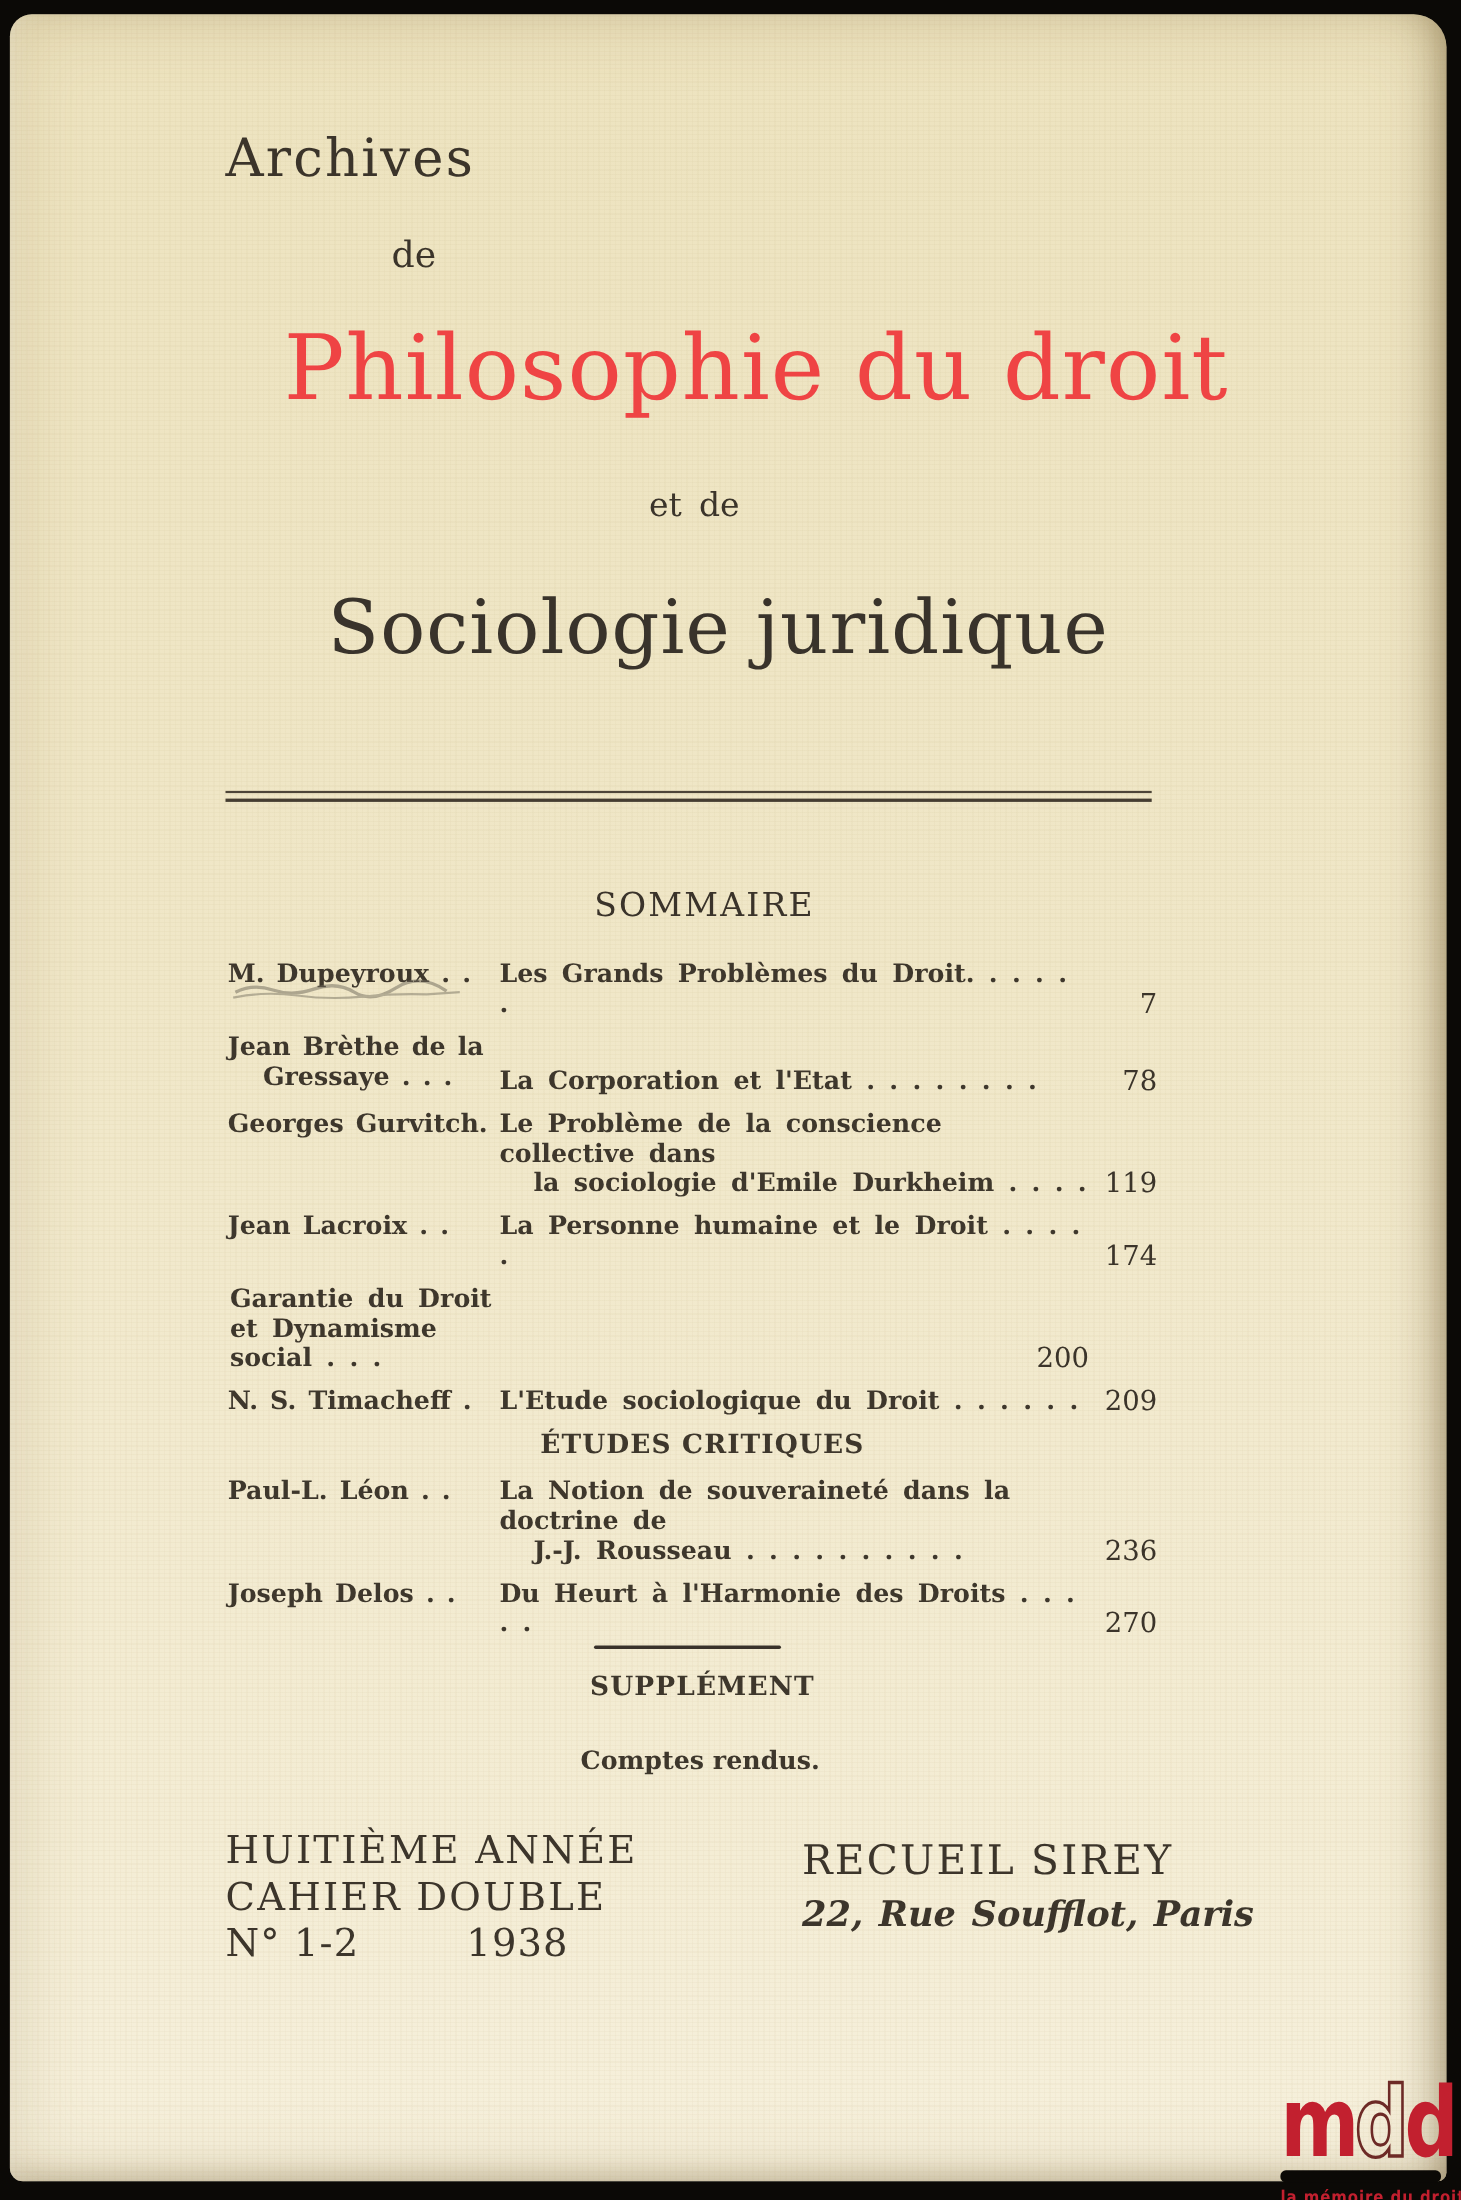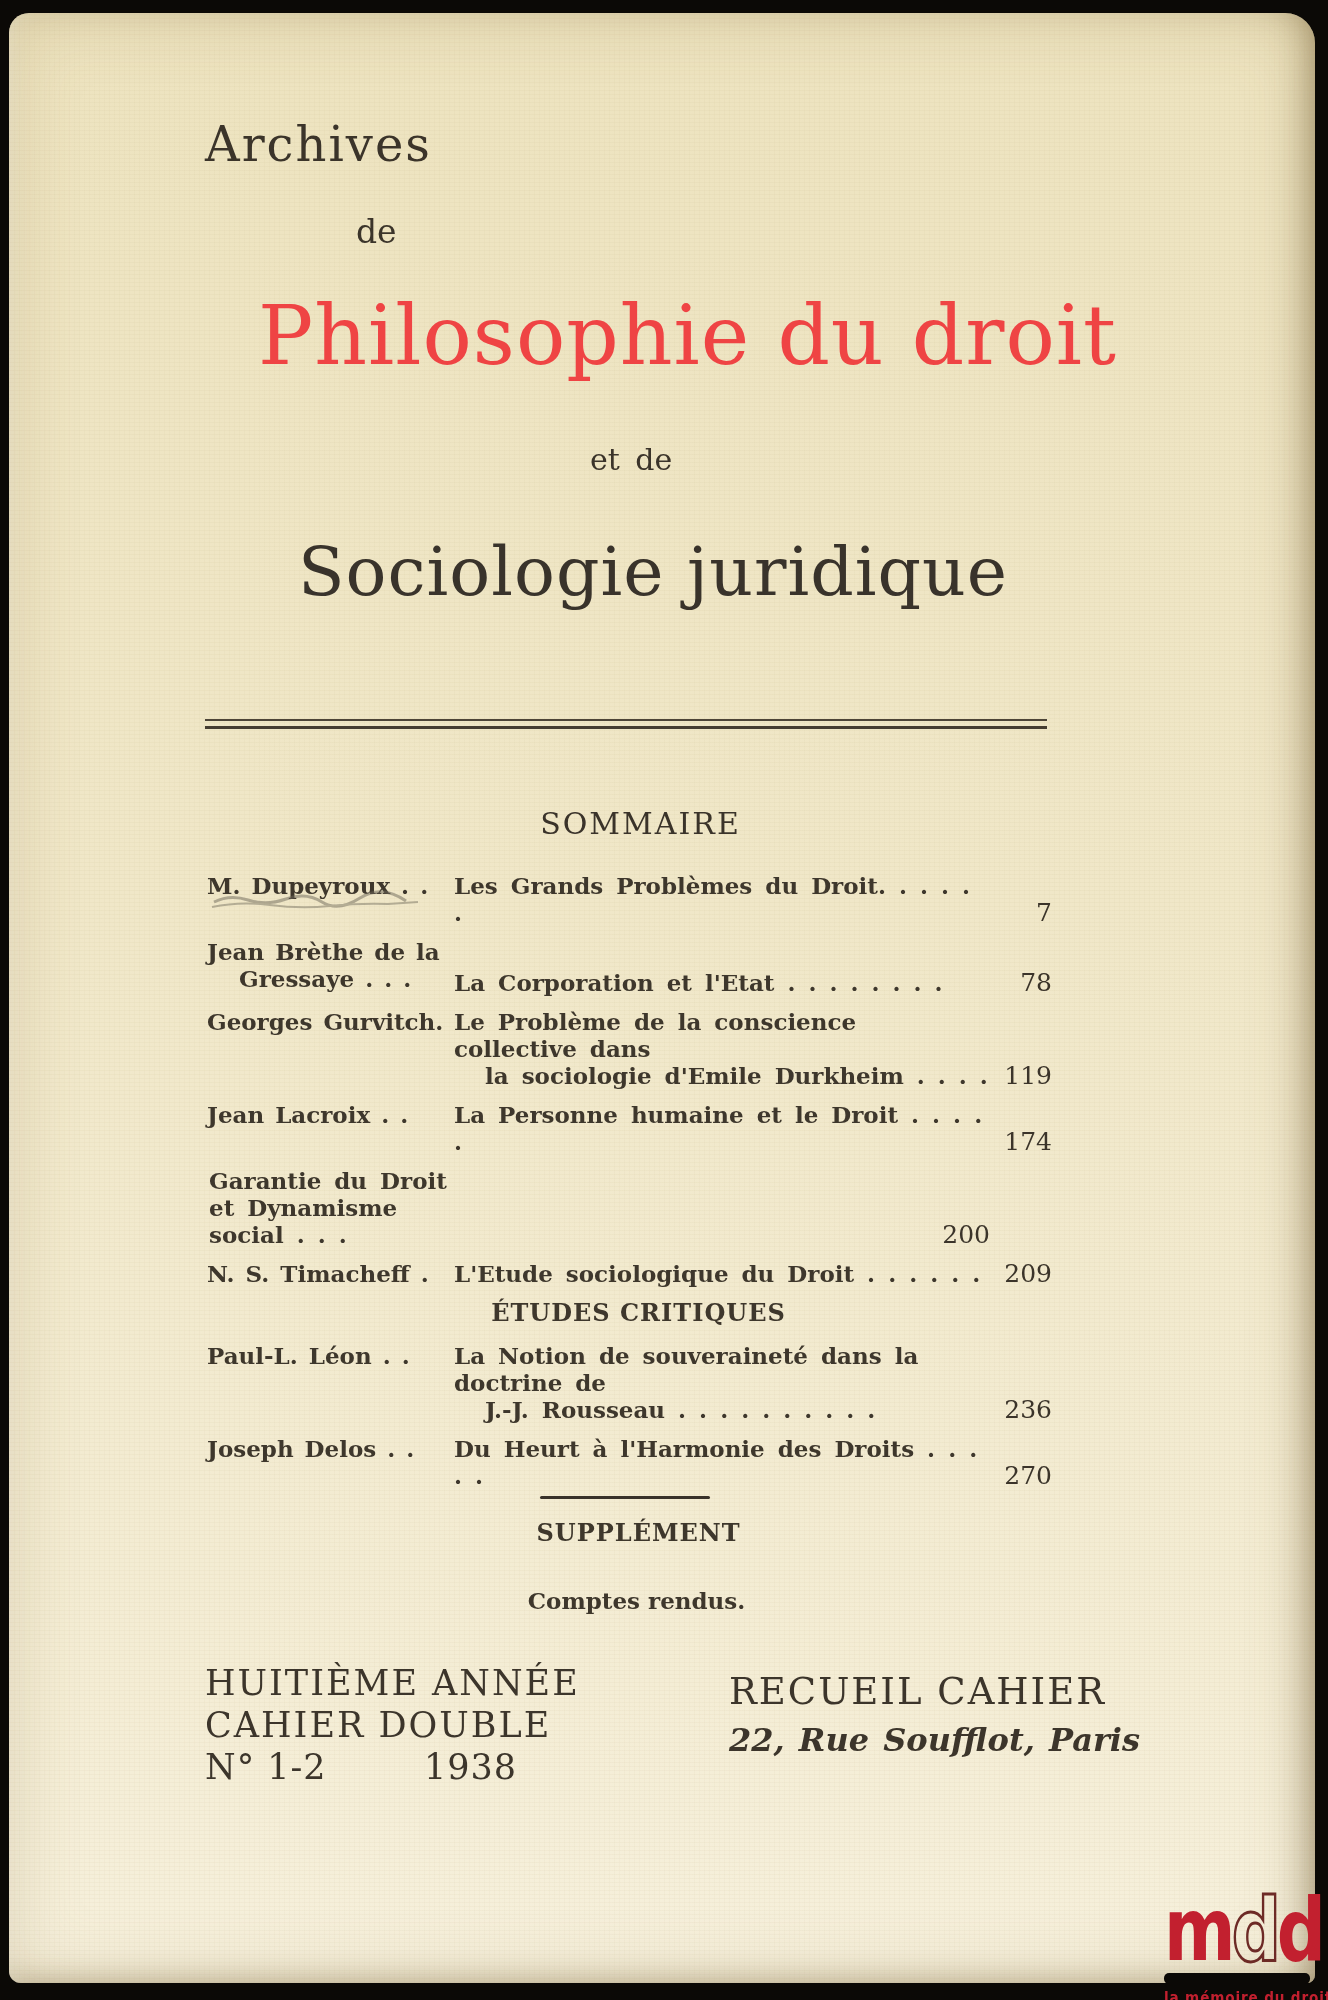--- a/index.html
+++ b/index.html
@@ -207,21 +207,21 @@
 <div class="foot-left">
   <div>HUITIÈME ANNÉE</div>
   <div>CAHIER DOUBLE</div>
   <div class="issue-line">
     <span>N° 1-2</span>
     <span>1938</span>
   </div>
 </div>
 
 <div class="foot-right">
-  <div class="publisher">RECUEIL CAHIER</div>
+  <div class="publisher">RECUEIL SIREY</div>
   <div class="address">22, Rue Soufflot, Paris</div>
 </div>
 
 <div class="mdd">
   <div class="mdd-word">
     <span class="mdd-solid">m</span><span class="mdd-outline">d</span><span class="mdd-solid">d</span>
   </div>
   <div class="mdd-bar"></div>
   <div class="mdd-tag">la mémoire du droit</div>
 </div>

